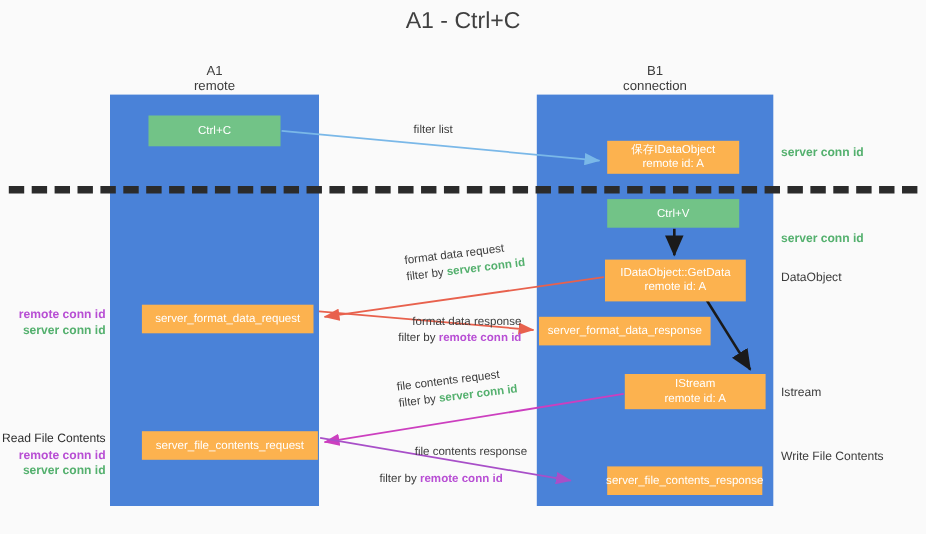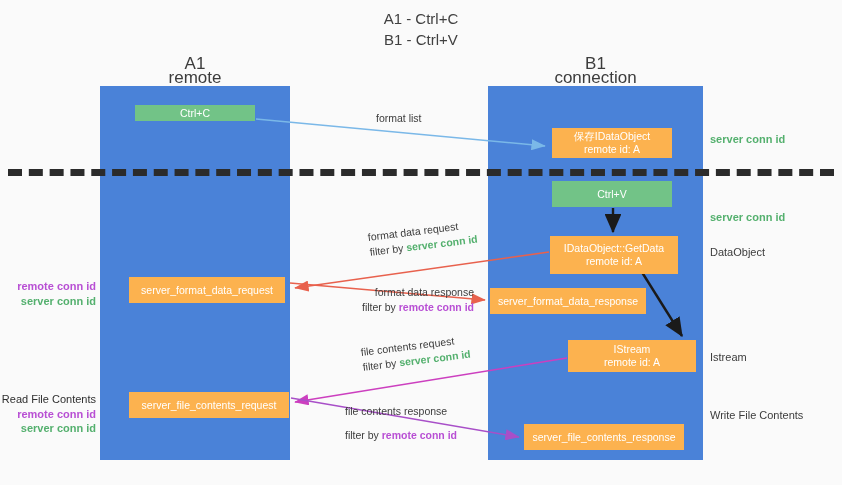--- a/index.html
+++ b/index.html
@@ -17,29 +17,29 @@
     position: relative;
     width: 842px;
     height: 485px;
   }
   .abs { position: absolute; }
 
   
   #title {
     top: 8px; left: 0; width: 842px;
     text-align: center;
-    font-size: 15px;
+    font-size: 21px;
     color: #404040;
     line-height: 21px;
   }
 
   
   .col-head {
     text-align: center;
-    font-size: 17px;
+    font-size: 12px;
     color: #3c3c3c;
     line-height: 14px;
   }
   #head-a1 { top: 57px; left: 100px; width: 190px; }
   #head-b1 { top: 57px; left: 488px; width: 215px; text-align: center; }
 
   
   .lane {
     background: #4a82d8;
     top: 86px;
@@ -63,30 +63,30 @@
     justify-content: center;
     color: #ffffff;
     font-size: 10.5px;
     line-height: 13px;
     text-align: center;
     padding: 3px 6px;
   }
   .node.green  { background: #72c387; }
   .node.orange { background: #fcb24f; text-align: center; }
 
-  #node-ctrlc   { left: 135px; top: 105px; width: 120px; height: 16px; }
+  #node-ctrlc   { left: 135px; top: 105px; width: 120px; height: 28px; }
   #node-save    { left: 552px; top: 128px; width: 120px; height: 30px; }
   #node-ctrlv   { left: 552px; top: 181px; width: 120px; height: 26px; }
   #node-getdata { left: 550px; top: 236px; width: 128px; height: 38px; }
   #node-istream { left: 568px; top: 340px; width: 128px; height: 32px; }
 
   #node-sfdreq  { left: 129px; top: 277px; width: 156px; height: 26px; }
   #node-sfdres  { left: 490px; top: 288px; width: 156px; height: 26px; }
   #node-sfcreq  { left: 129px; top: 392px; width: 160px; height: 26px; }
-  #node-sfcres  { left: 524px; top: 424px; width: 160px; height: 26px; }
+  #node-sfcres  { left: 552px; top: 424px; width: 141px; height: 26px; }
 
   
   .side-note {
     font-size: 11px;
     line-height: 14px;
     white-space: nowrap;
   }
   .side-note.green  { color: #54b06e; font-weight: bold; }
   .side-note.dark   { color: #3c3c3c; }
 
@@ -142,21 +142,20 @@
     pointer-events: none;
   }
 </style>
 </head>
 <body>
 
 <div id="stage">
 
   <div id="title" class="abs">
     <div>A1 - Ctrl+C</div>
-    <div>B1 - Ctrl+V</div>
   </div>
 
   <div id="head-a1" class="abs col-head">
     <div>A1</div>
     <div>remote</div>
   </div>
   <div id="head-b1" class="abs col-head">
     <div>B1</div>
     <div>connection</div>
   </div>
@@ -249,35 +248,35 @@
     <span class="purple">remote conn id</span>
     <span class="greenb">server conn id</span>
   </div>
 
   <div id="left-note-file" class="abs left-note">
     <span class="dark">Read File Contents</span>
     <span class="purple">remote conn id</span>
     <span class="greenb">server conn id</span>
   </div>
 
-  <div id="lbl-format-list" class="abs edge-label">format list</div>
+  <div id="lbl-format-list" class="abs edge-label">filter list</div>
 
   <div id="lbl-fdreq" class="abs edge-label">
     <div>format data request</div>
     <div><span>filter by </span><span class="greenb">server conn id</span></div>
   </div>
 
   <div id="lbl-fdres" class="abs edge-label">
     <div>format data response</div>
     <div><span>filter by </span><span class="purple">remote conn id</span></div>
   </div>
 
   <div id="lbl-fcreq" class="abs edge-label">
     <div>file contents request</div>
     <div><span>filter by </span><span class="greenb">server conn id</span></div>
   </div>
 
   <div id="lbl-fcres" class="abs edge-label">
-    <div style="">file contents response</div>
+    <div style="margin-left:32px">file contents response</div>
     <div style="margin-top:9px"><span>filter by </span><span class="purple">remote conn id</span></div>
   </div>
 
 </div>
 
 </body></html>

